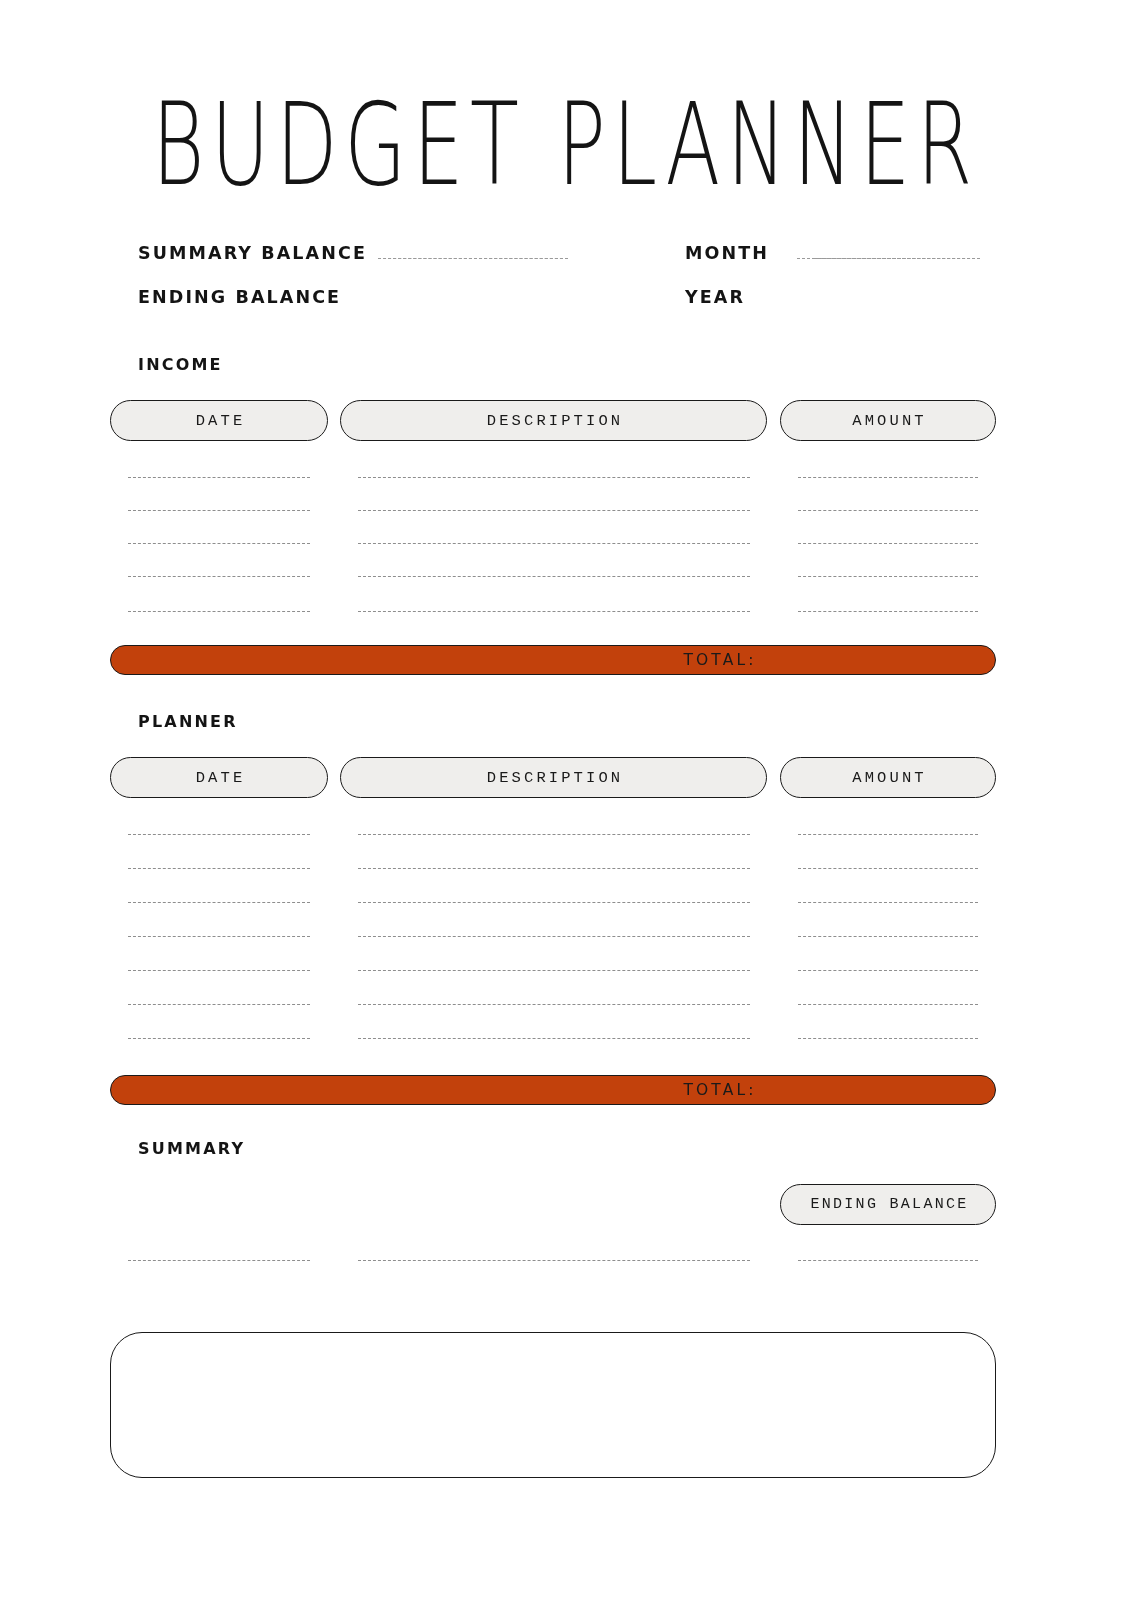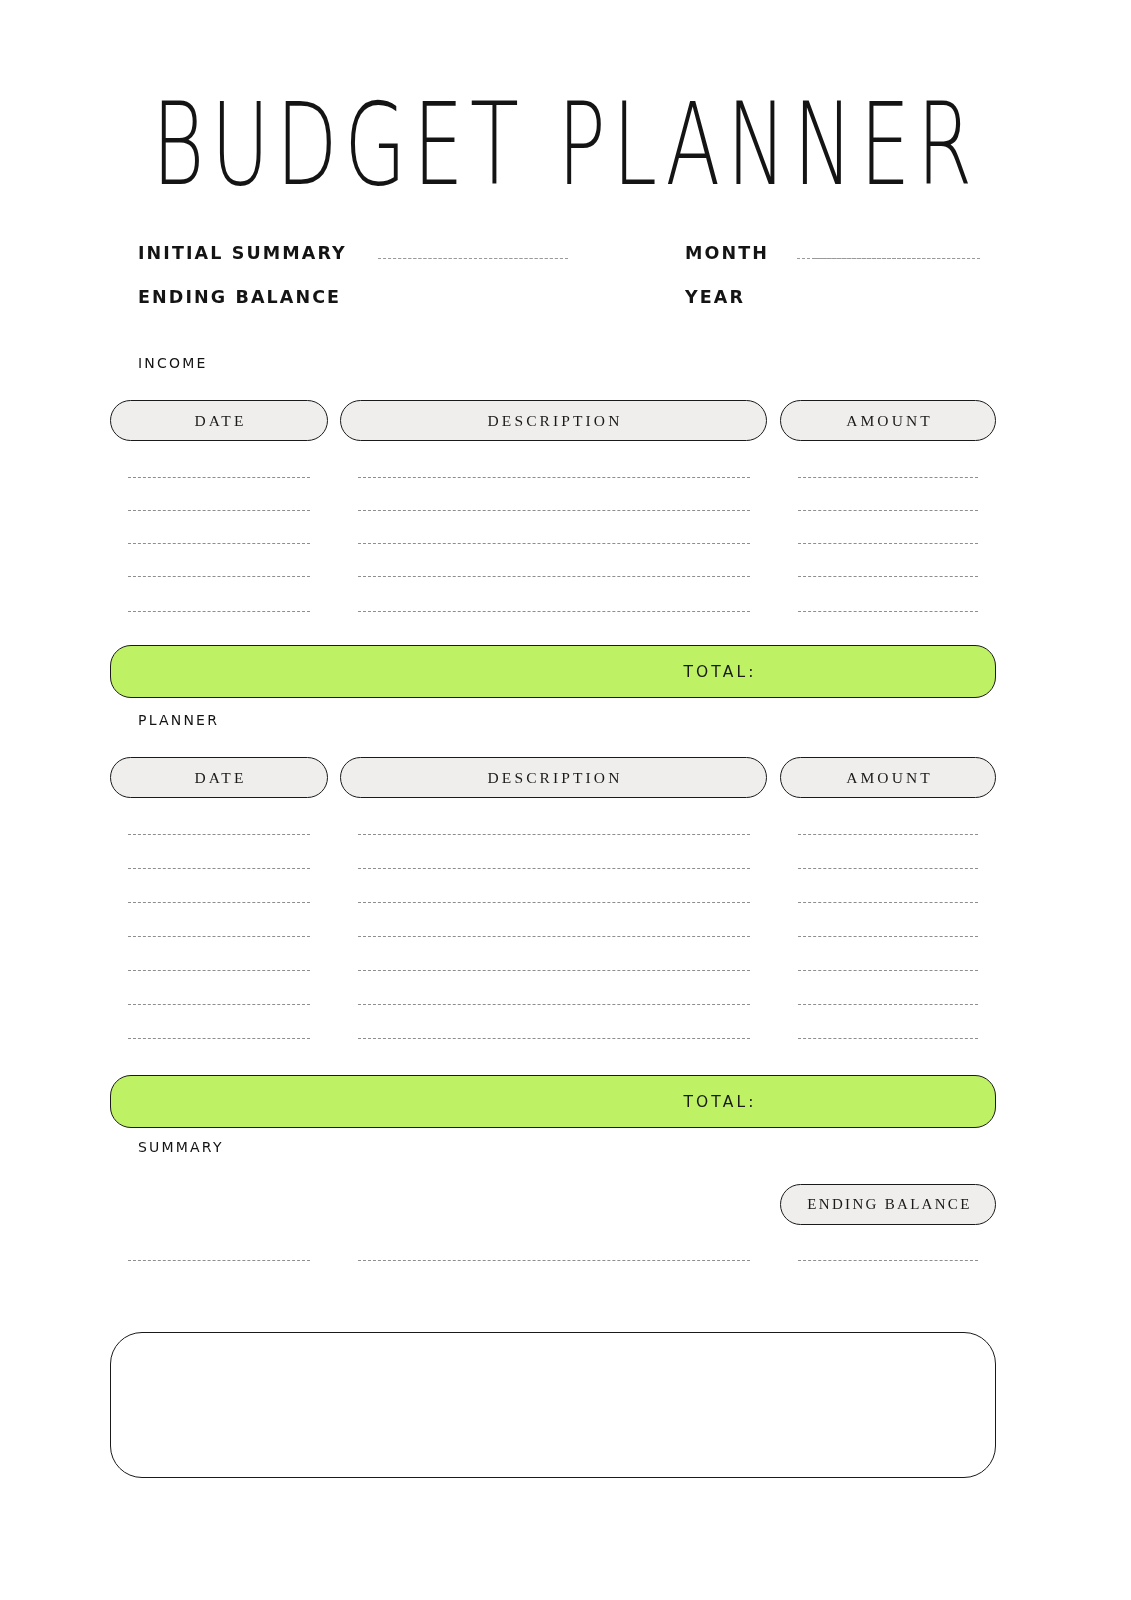--- a/index.html
+++ b/index.html
@@ -46,47 +46,47 @@
 
   .ln-initial { left:388px; width:180px; }
   .ln-ending  { left:378px; width:190px; }
   .ln-month   { left:814px; width:166px; }
   .ln-year    { left:797px; width:183px; }
 
   
   .sec-head {
     position:absolute; left:138px;
     font-family:"DejaVu Sans", sans-serif;
-    font-weight:400; font-size:14px; letter-spacing:2.2px;
+    font-weight:700; font-size:16px; letter-spacing:2.2px;
     color:#141414; white-space:nowrap;
   }
 
   
   .pill {
     position:absolute; height:41px;
     background:#EFEEEC;
     border:1.6px solid #1a1a1a;
     border-radius:21px;
     display:flex; align-items:center; justify-content:center;
   }
   .pill span {
-    font-family:Liberation Serif, serif;
+    font-family:Liberation Mono, monospace;
     font-weight:400; font-size:15.5px; letter-spacing:3.1px;
     color:#1a1a1a; white-space:nowrap; padding-left:3px;
   }
   .pill.tight span { letter-spacing:2.3px; font-size:15px; }
 
   .col-date { left:110px; width:218px; }
   .col-desc { left:340px; width:427px; }
   .col-amt  { left:780px; width:216px; }
 
   
   .totalbar {
-    position:absolute; left:110px; width:886px; height:53px;
-    background:#bef264; border:1.6px solid #1a1a1a; border-radius:21px;
+    position:absolute; left:110px; width:886px; height:30px;
+    background:#c2410c; border:1.6px solid #1a1a1a; border-radius:21px;
   }
   .totalbar span {
     position:absolute; left:0; top:0; width:100%; height:100%;
     display:flex; align-items:center; justify-content:center;
     padding-left:334px;
     font-family:"DejaVu Sans", sans-serif;
     font-weight:400; font-size:15.5px; letter-spacing:3.1px;
     color:#1a1a1a; white-space:nowrap;
   }
 
@@ -111,21 +111,21 @@
 </head>
 <body>
 
 <div class="page">
 
   <div class="title">BUDGET PLANNER</div>
 
   <div class="meta">
 
     <div class="meta-row r-initial">
-      <div class="meta-label">INITIAL SUMMARY</div>
+      <div class="meta-label">SUMMARY BALANCE</div>
     </div>
     <div class="meta-line ln-initial"></div>
 
     <div class="meta-row r-ending">
       <div class="meta-label">ENDING BALANCE</div>
     </div>
     <div class="meta-line ln-ending"></div>
 
     <div class="meta-row r-month">
       <div class="meta-label">MONTH</div>

